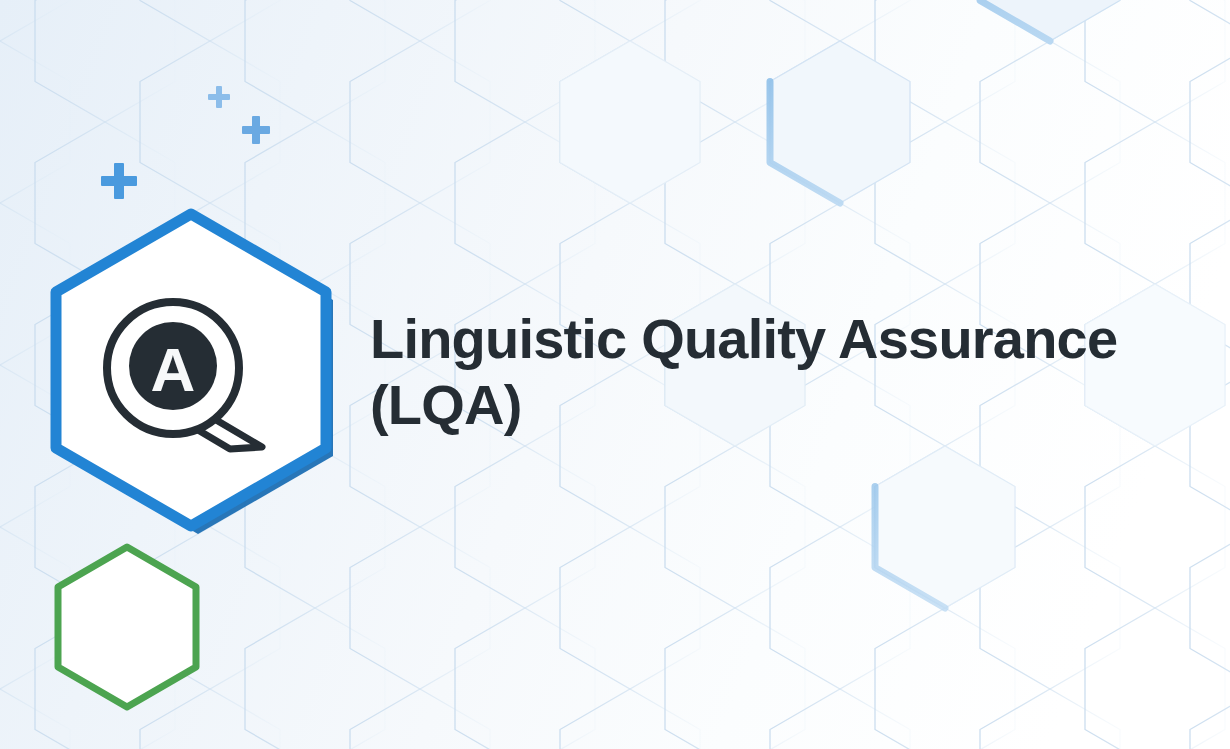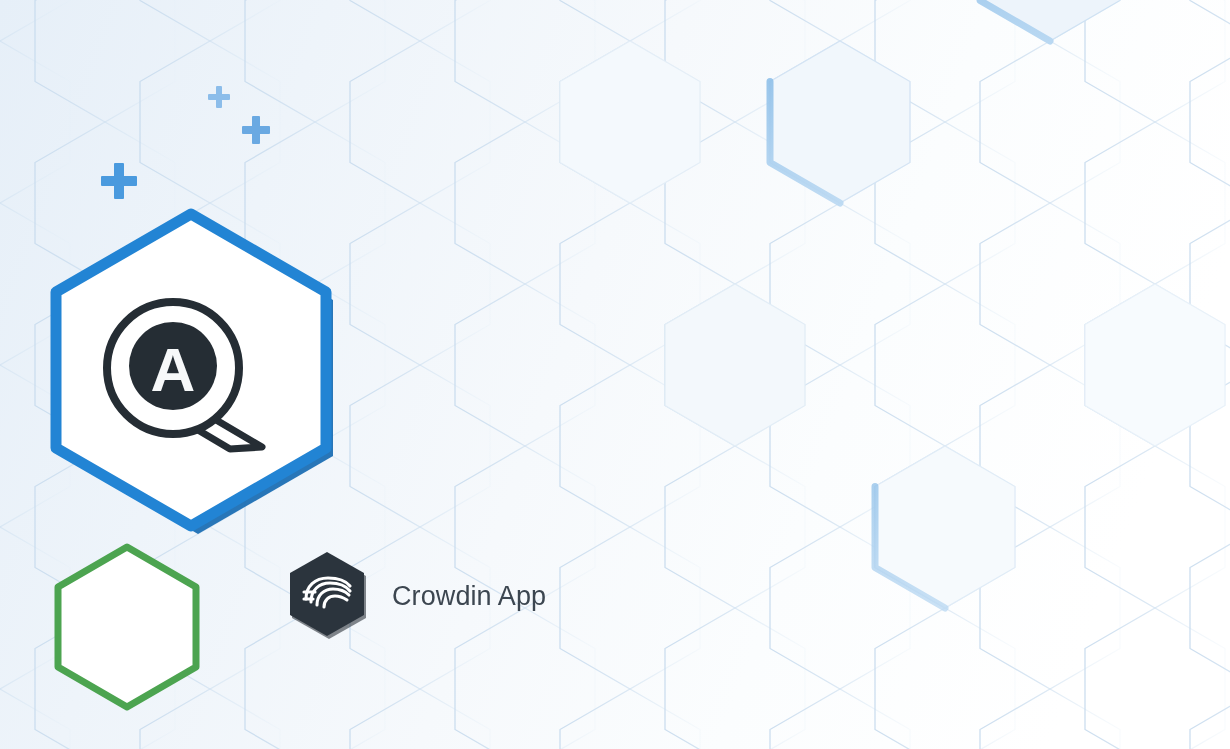--- a/index.html
+++ b/index.html
@@ -301,30 +301,17 @@
       <path d="M158,206 L214,239 L182,241 L150,222 Z" fill="#ffffff" stroke="#252d34" stroke-width="7" stroke-linejoin="round"></path>
 
       <circle cx="125" cy="160" r="66" fill="#ffffff" stroke="#252d34" stroke-width="8"></circle>
 
       <circle cx="125" cy="158" r="44" fill="#252d34"></circle>
 
       <text x="125" y="183" text-anchor="middle" font-family="Liberation Sans, sans-serif" font-size="62" font-weight="bold" fill="#f7f9fa">A</text>
     </g>
   </svg>
 
-
-  <div id="crowdin-lockup">
-    <svg id="crowdin-logo" viewBox="0 0 86 92" xmlns="http://www.w3.org/2000/svg">
-      <polygon points="45,5 82,26 82,68 45,89 8,68 8,26" fill="#1d252c" opacity="0.55"></polygon>
-      <polygon points="43,2 80,23 80,65 43,86 6,65 6,23" fill="#2b343d"></polygon>
-      <g fill="none" stroke="#ffffff" stroke-width="3.1" stroke-linecap="round">
-        <path d="M22,49 C22,36 31,28 44,28 C54,28 62,31 66,36"></path>
-        <path d="M27,52 C27,40 35,33 46,33 C55,33 62,36 66,41"></path>
-        <path d="M33,55 C33,45 40,39 49,39 C56,39 61,41 65,45"></path>
-        <path d="M40,57 C40,50 45,46 51,46 C56,46 60,48 63,50"></path>
-        <path d="M20,42 L31,42"></path>
-        <path d="M20,49 L29,49"></path>
-      </g>
-    </svg>
-    <span id="crowdin-label">Crowdin App</span>
-  </div>
+  <h1 id="title">Linguistic Quality Assurance
+(LQA)</h1>
+
 
 </div>
 
 </body></html>

